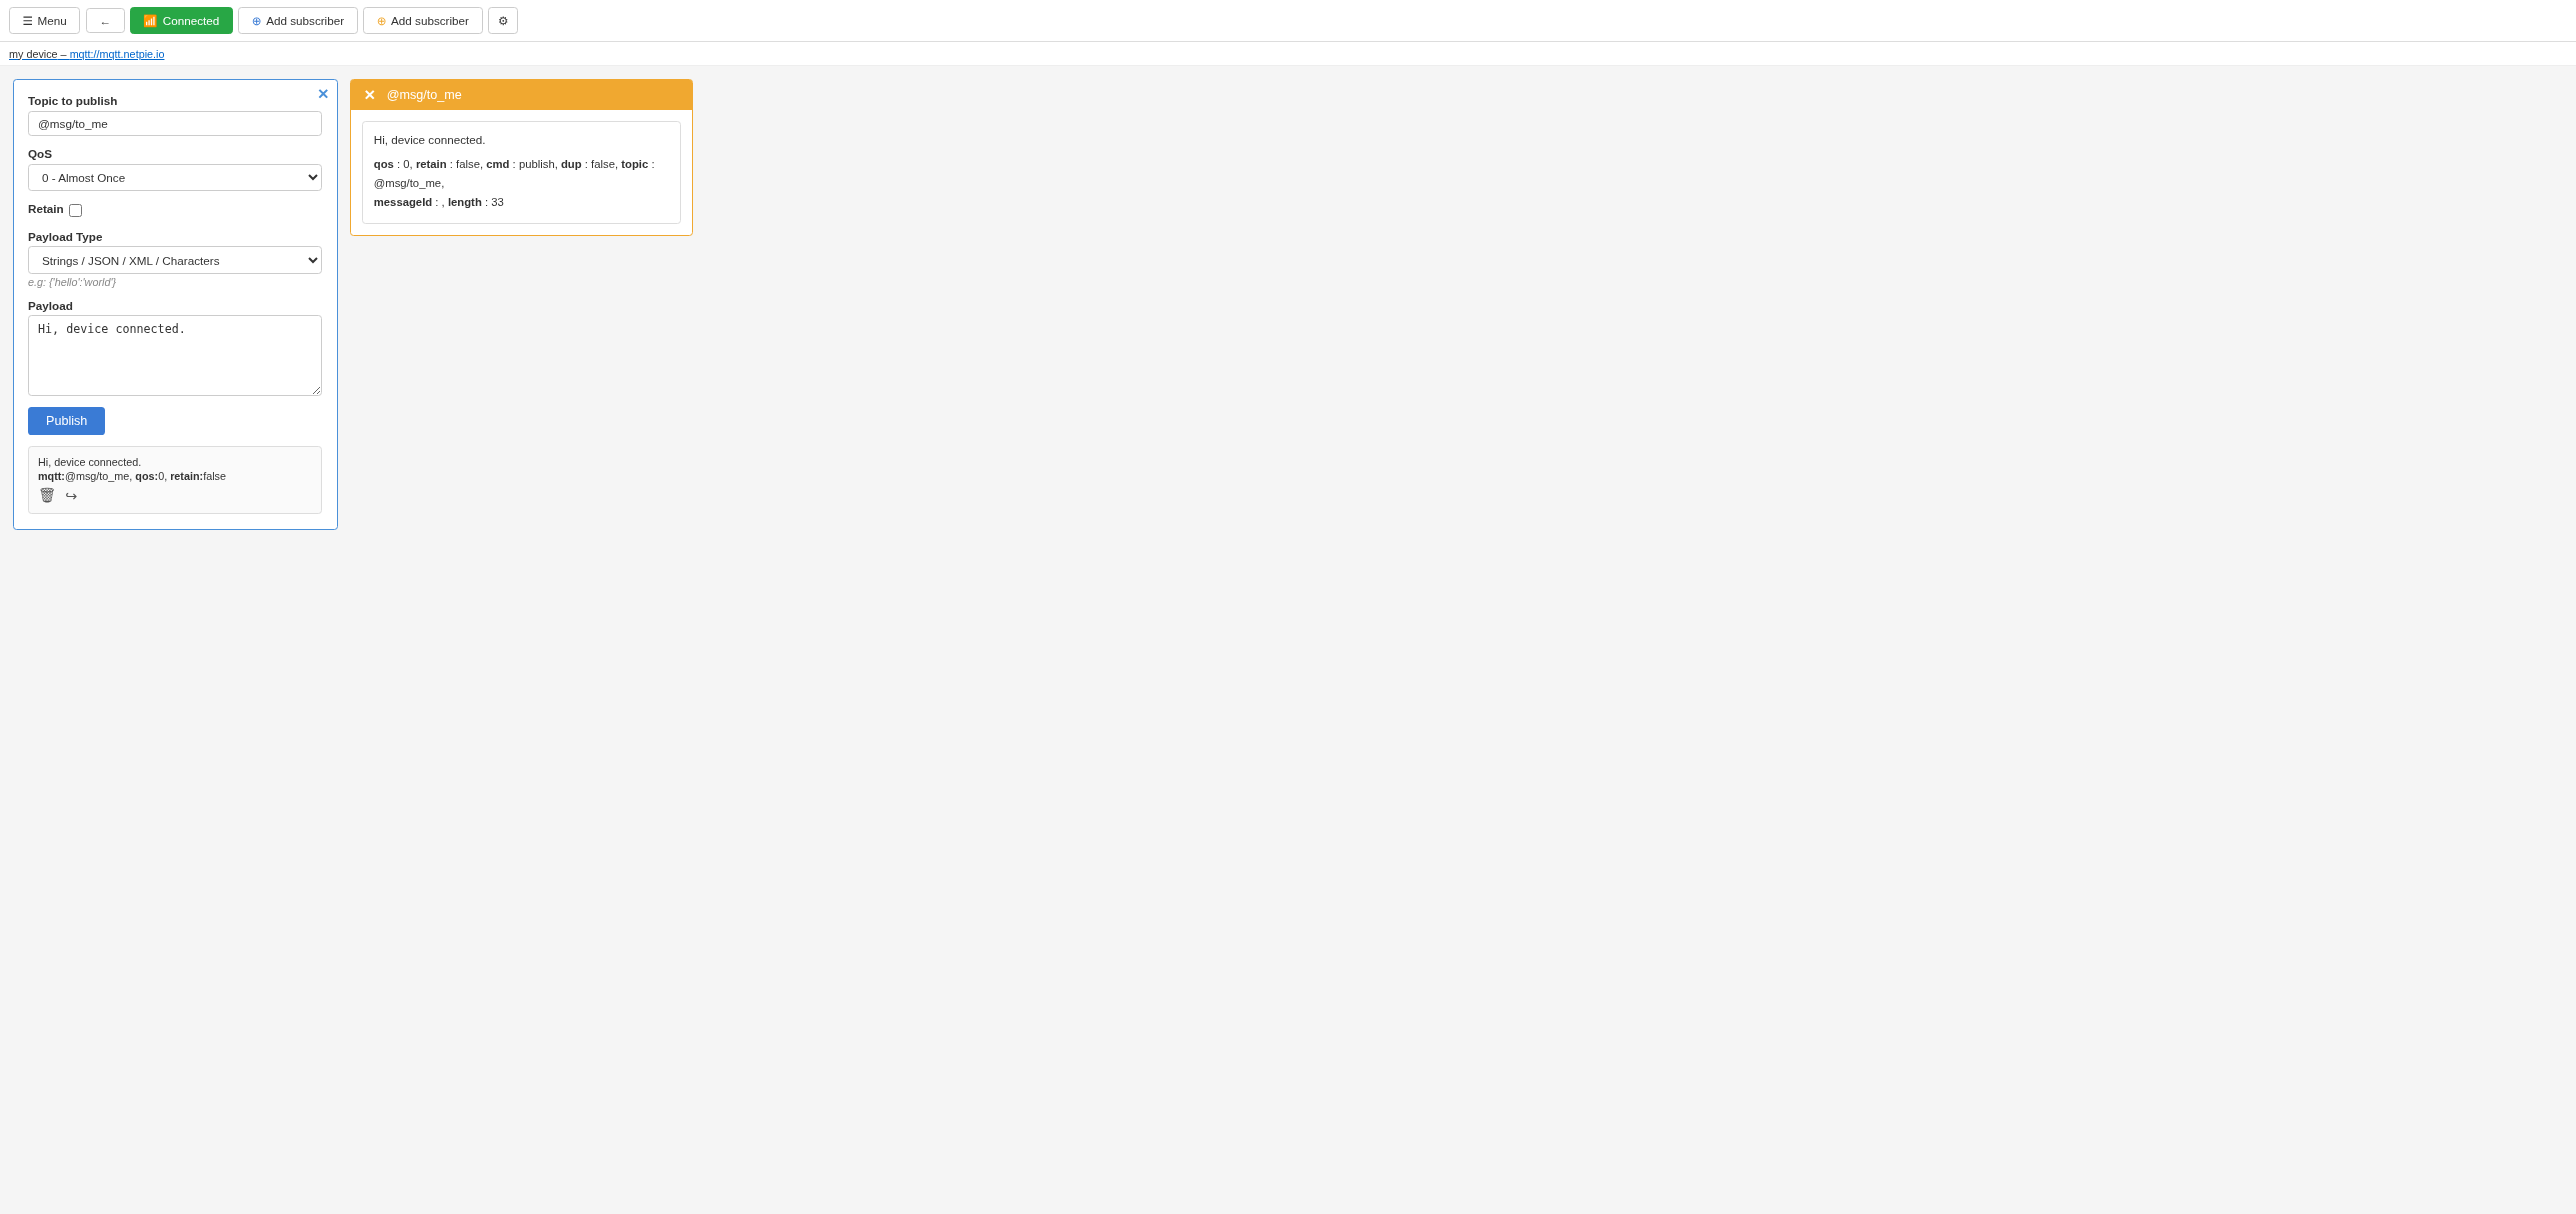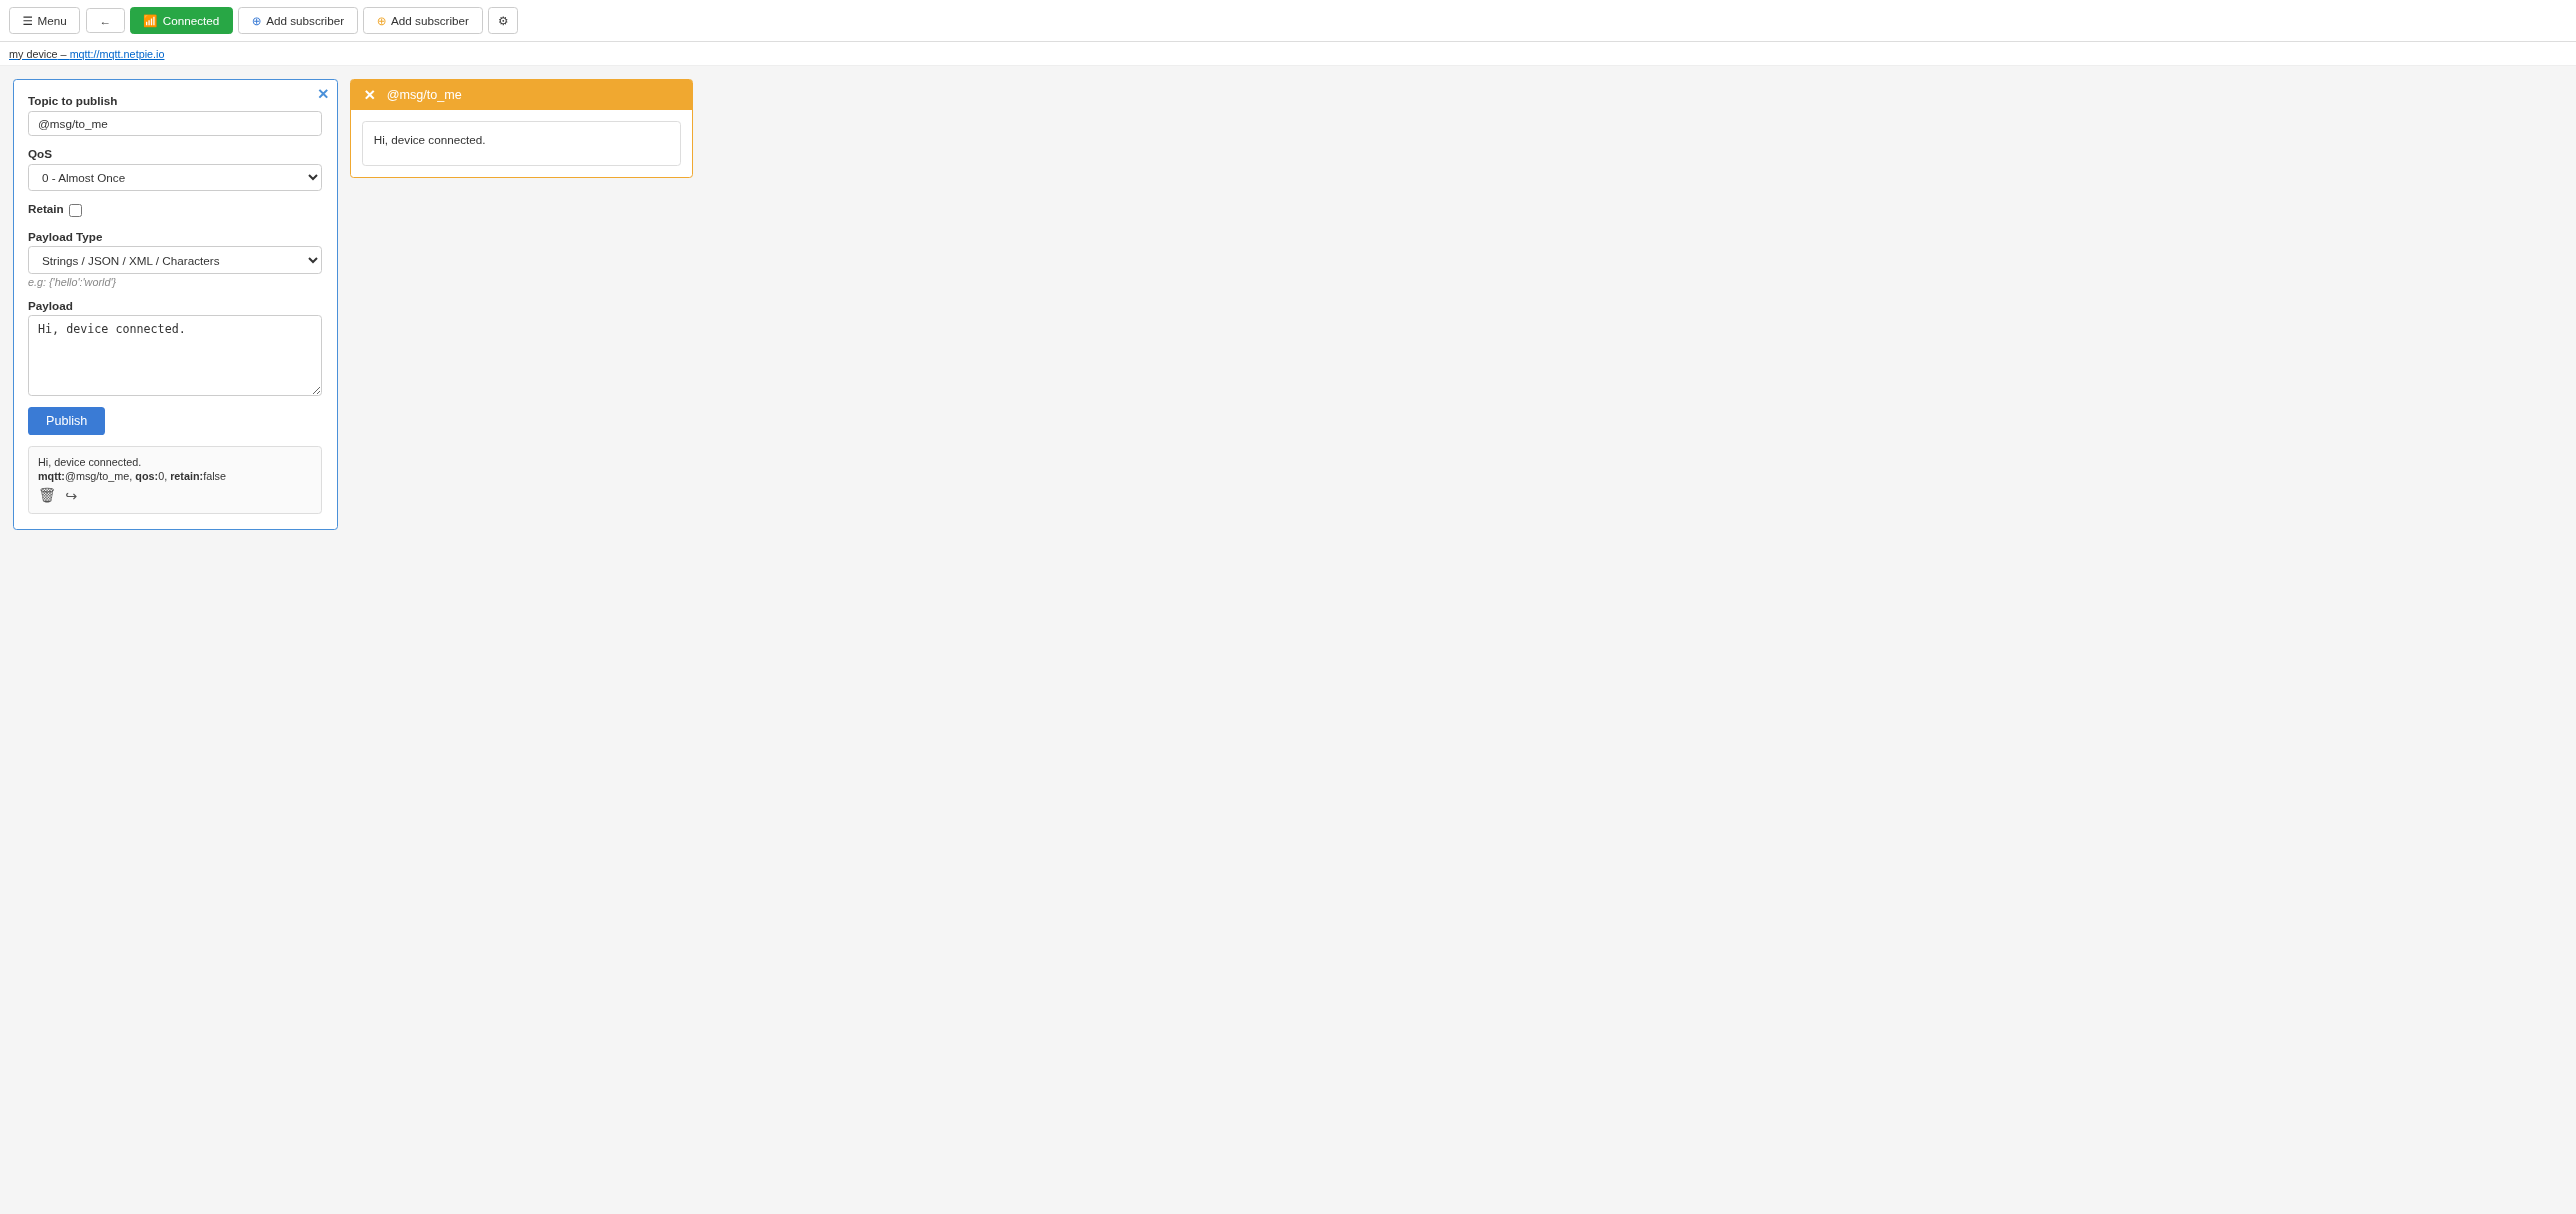--- a/index.html
+++ b/index.html
@@ -272,17 +272,21 @@
   </div>
 
   <div class="subscriber-panel">
     <div class="sub-header">
       <span class="sub-header-close">✕</span>
       <span>@msg/to_me</span>
     </div>
 
     <div class="sub-message-card">
       <div class="sub-message-main">Hi, device connected.</div>
+      <div class="sub-message-meta">
+        <b>qos</b> : <span>0</span>, <b>retain</b> : <span>false</span>, <b>cmd</b> : <span>publish</span>, <b>dup</b> : <span>false</span>, <b>topic</b> : <span>@msg/to_me</span>,<br>
+        <b>messageId</b> : <span></span> , <b>length</b> : <span>33</span>
+      </div>
     </div>
   </div>
 
 </div>
 
 
 </body></html>

